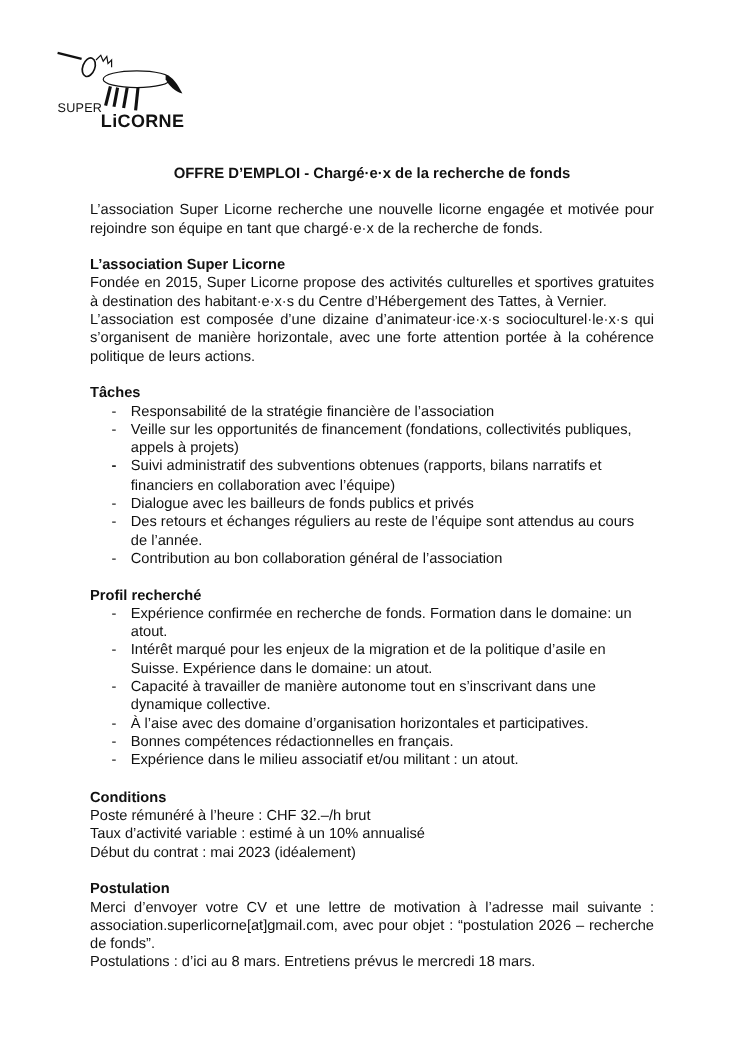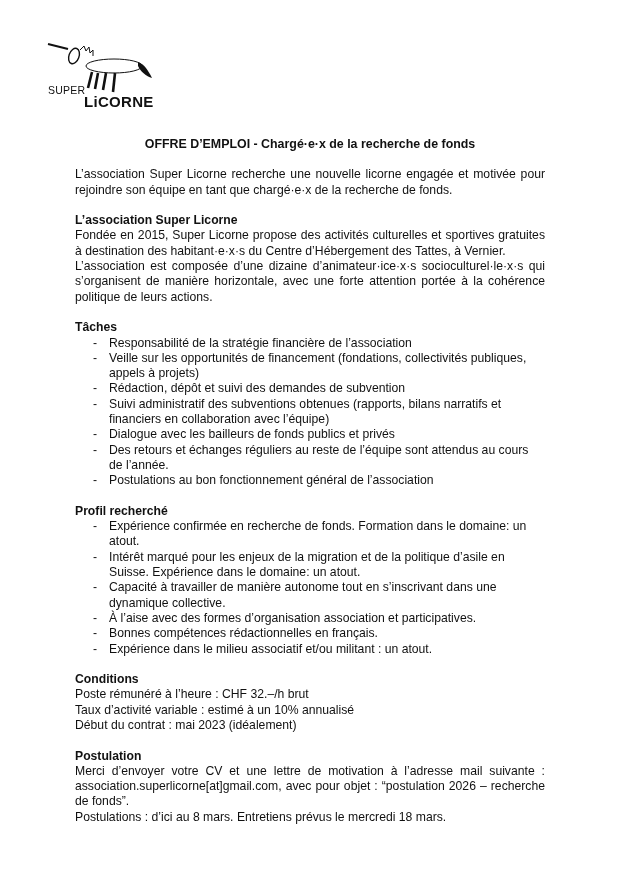--- a/index.html
+++ b/index.html
@@ -53,35 +53,35 @@
     <h2>L’association Super Licorne</h2>
     <p>Fondée en 2015, Super Licorne propose des activités culturelles et sportives gratuites à destination des habitant·e·x·s du Centre d’Hébergement des Tattes, à Vernier.</p>
     <p>L’association est composée d’une dizaine d’animateur·ice·x·s socioculturel·le·x·s qui s’organisent de manière horizontale, avec une forte attention portée à la cohérence politique de leurs actions.</p>
   </div>
 
   <div class="section">
     <h2>Tâches</h2>
     <ul>
       <li><span class="dash">-</span><span>Responsabilité de la stratégie financière de l’association</span></li>
       <li><span class="dash">-</span><span>Veille sur les opportunités de financement (fondations, collectivités publiques, appels à projets)</span></li>
-      <li><span class="dash">-</span><span>Rédaction, dépôt et suivi des demandes de subvention</span></li>
+      <li><span class="dash">-</span></li>
       <li><span class="dash">-</span><span>Suivi administratif des subventions obtenues (rapports, bilans narratifs et financiers en collaboration avec l’équipe)</span></li>
       <li><span class="dash">-</span><span>Dialogue avec les bailleurs de fonds publics et privés</span></li>
       <li><span class="dash">-</span><span>Des retours et échanges réguliers au reste de l’équipe sont attendus au cours de l’année.</span></li>
-      <li><span class="dash">-</span><span>Postulations au bon fonctionnement général de l’association</span></li>
+      <li><span class="dash">-</span><span>Contribution au bon collaboration général de l’association</span></li>
     </ul>
   </div>
 
   <div class="section">
     <h2>Profil recherché</h2>
     <ul>
       <li><span class="dash">-</span><span>Expérience confirmée en recherche de fonds. Formation dans le domaine: un atout.</span></li>
       <li><span class="dash">-</span><span>Intérêt marqué pour les enjeux de la migration et de la politique d’asile en Suisse. Expérience dans le domaine: un atout.</span></li>
       <li><span class="dash">-</span><span>Capacité à travailler de manière autonome tout en s’inscrivant dans une dynamique collective.</span></li>
-      <li><span class="dash">-</span><span>À l’aise avec des formes d’organisation association et participatives.</span></li>
+      <li><span class="dash">-</span><span>À l’aise avec des domaine d’organisation horizontales et participatives.</span></li>
       <li><span class="dash">-</span><span>Bonnes compétences rédactionnelles en français.</span></li>
       <li><span class="dash">-</span><span>Expérience dans le milieu associatif et/ou militant : un atout.</span></li>
     </ul>
   </div>
 
   <div class="section">
     <h2>Conditions</h2>
     <span class="block-line">Poste rémunéré à l’heure : CHF 32.–/h brut</span>
     <span class="block-line">Taux d’activité variable : estimé à un 10% annualisé</span>
     <span class="block-line">Début du contrat : mai 2023 (idéalement)</span>

